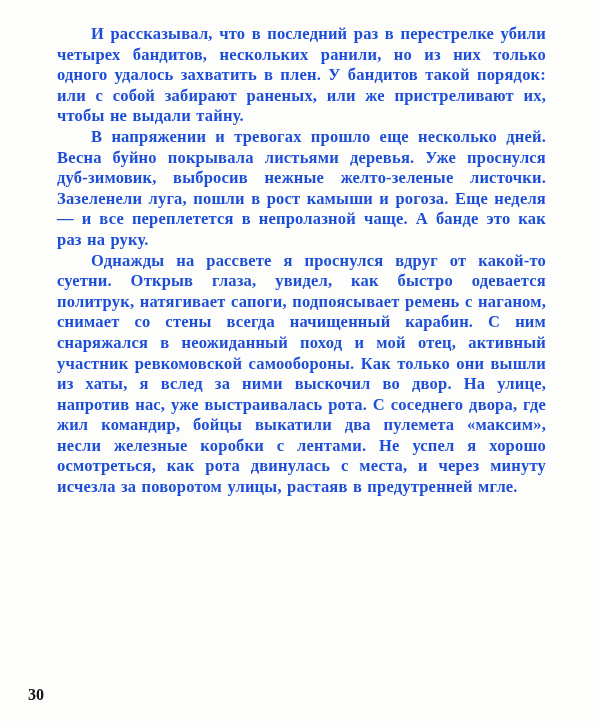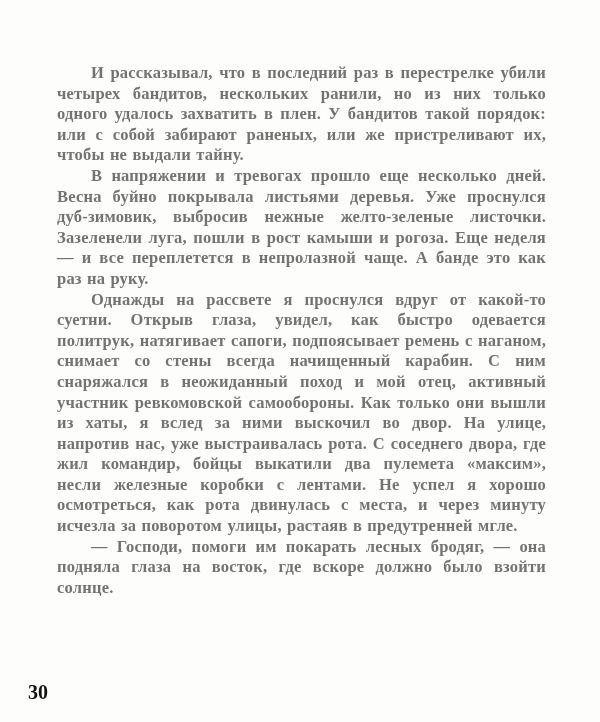--- a/index.html
+++ b/index.html
@@ -14,48 +14,46 @@
     margin: 0 auto;
     background: #fdfdfb;
     overflow: hidden;
     font-family: "Liberation Serif", "DejaVu Serif", serif;
   }
   .text-block {
     position: absolute;
     left: 57px;
     right: 54px;
     top: 24px;
-    color: #737373;
+    color: #1d4ed8;
     font-size: 16.5px;
     line-height: 20.6px;
     font-weight: 700;
     text-align: justify;
     letter-spacing: 0.2px;
     word-spacing: 1px;
     hyphens: auto;
-    margin-top: 39px;
     -webkit-hyphens: auto;
   }
   .text-block p {
     margin: 0;
     text-indent: 34px;
   }
   .page-number {
     position: absolute;
     left: 28px;
     bottom: 18px;
     color: #111;
-    font-size: 20px;
+    font-size: 16px;
     font-weight: 700;
   }
 </style>
 </head>
 <body>
 
 <div class="scan-page">
   <div class="text-block">
     <p>И рассказывал, что в последний раз в перестрелке убили четырех бандитов, нескольких ранили, но из них только одного удалось захватить в плен. У бандитов такой порядок: или с собой забирают раненых, или же пристреливают их, чтобы не выдали тайну.</p>
     <p>В напряжении и тревогах прошло еще несколько дней. Весна буйно покрывала листьями деревья. Уже проснулся дуб-зимовик, выбросив нежные желто-зеленые листочки. Зазеленели луга, пошли в рост камыши и рогоза. Еще неделя — и все переплетется в непролазной чаще. А банде это как раз на руку.</p>
     <p>Однажды на рассвете я проснулся вдруг от какой-то суетни. Открыв глаза, увидел, как быстро одевается политрук, натягивает сапоги, подпоясывает ремень с наганом, снимает со стены всегда начищенный карабин. С ним снаряжался в неожиданный поход и мой отец, активный участник ревкомовской самообороны. Как только они вышли из хаты, я вслед за ними выскочил во двор. На улице, напротив нас, уже выстраивалась рота. С соседнего двора, где жил командир, бойцы выкатили два пулемета «максим», несли железные коробки с лентами. Не успел я хорошо осмотреться, как рота двинулась с места, и через минуту исчезла за поворотом улицы, растаяв в предутренней мгле.</p>
-    <p>— Господи, помоги им покарать лесных бродяг, — она подняла глаза на восток, где вскоре должно было взойти солнце.</p>
   </div>
   <div class="page-number">30</div>
 </div>
 
 </body></html>

